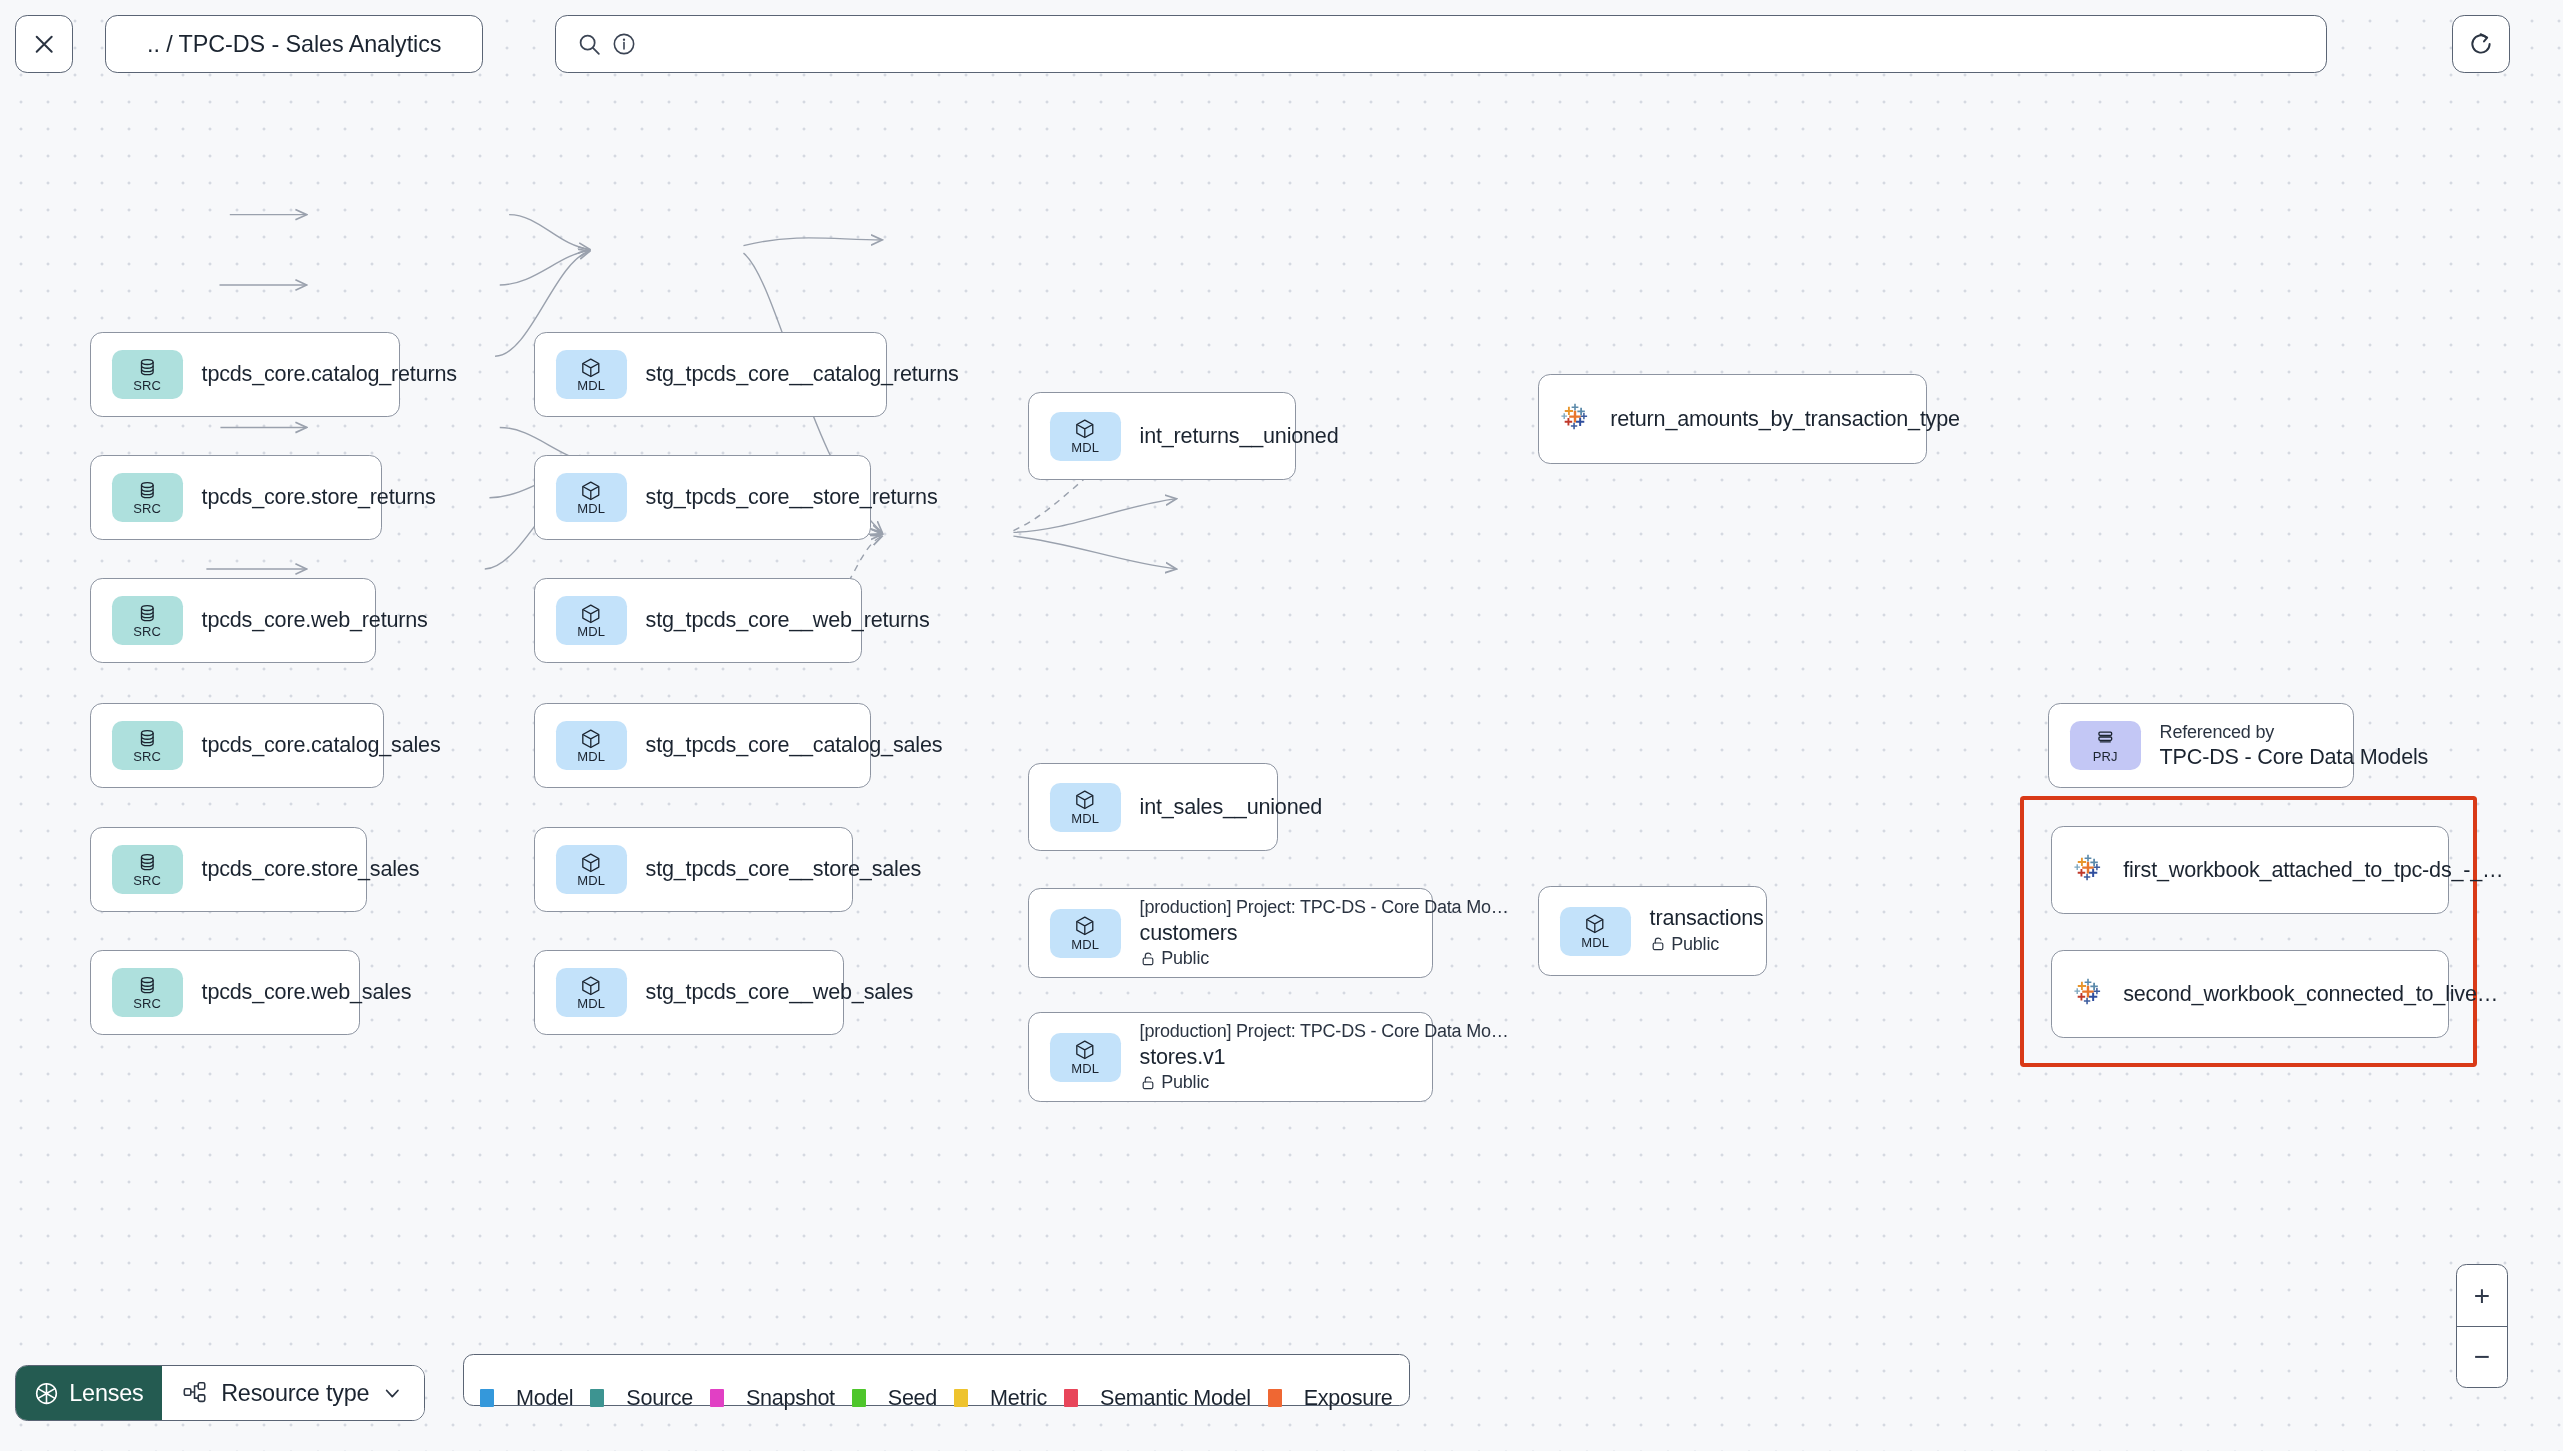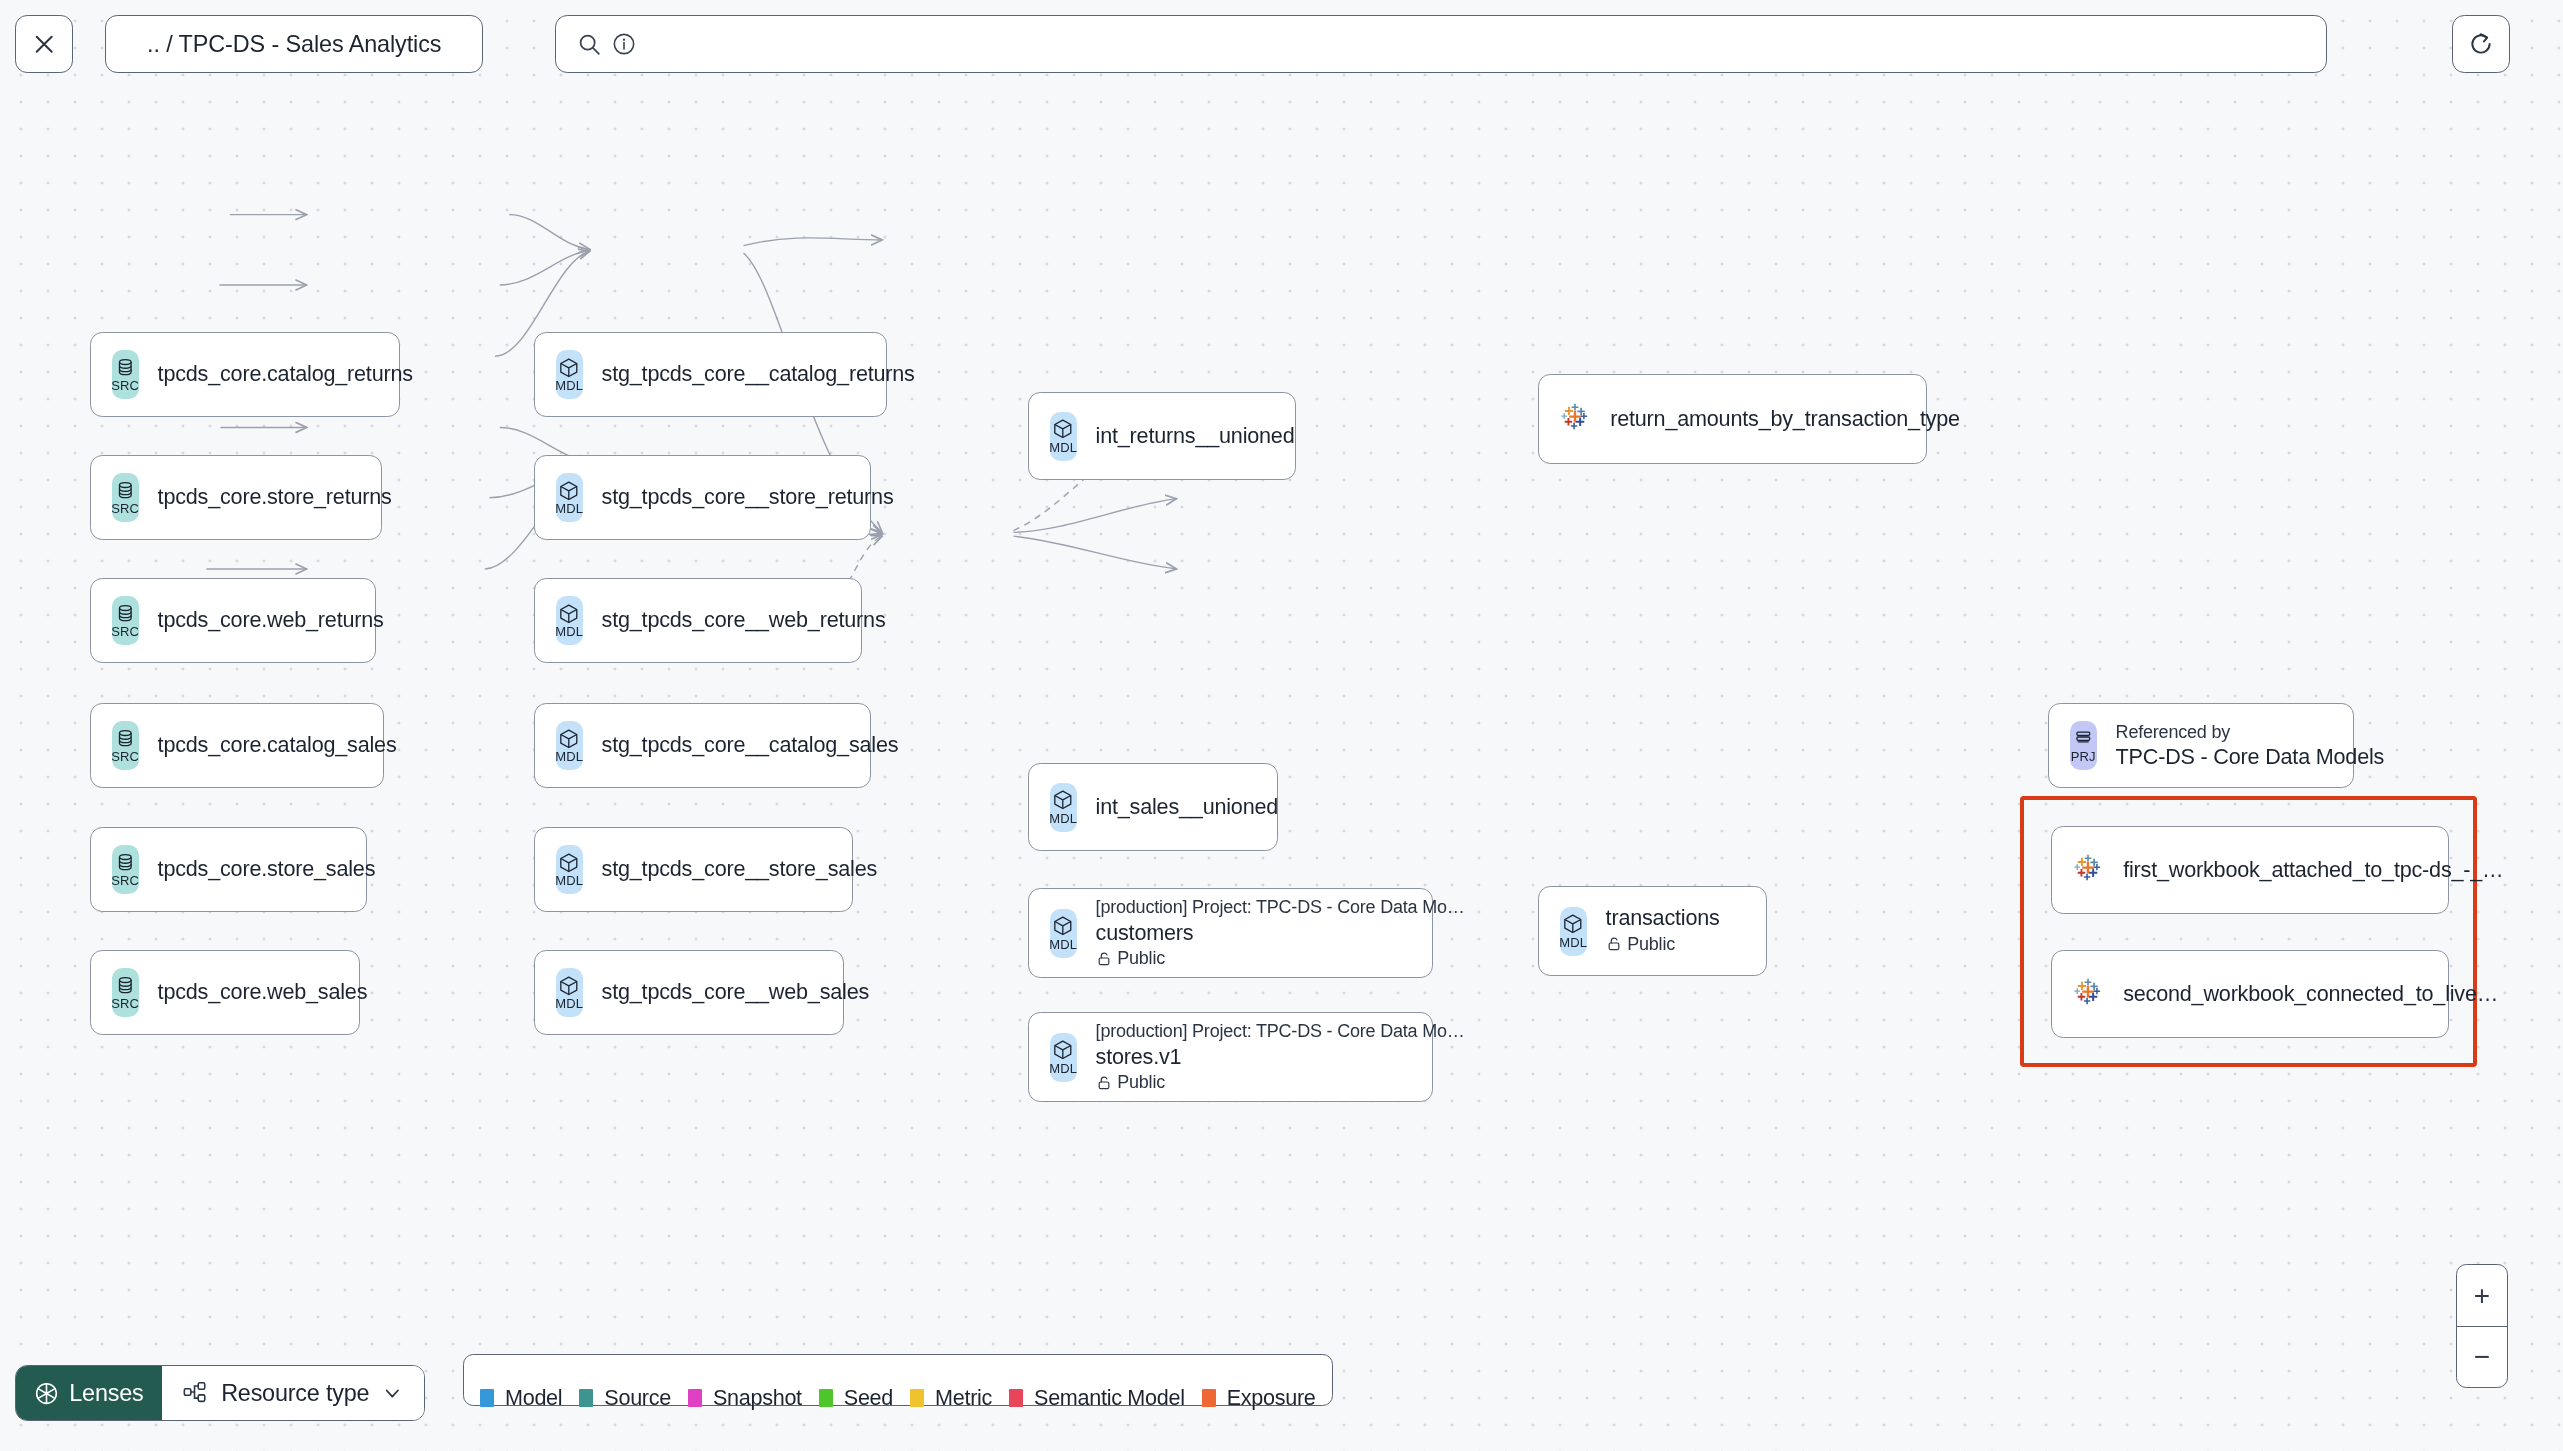--- a/index.html
+++ b/index.html
@@ -76,21 +76,21 @@
     background: #ffffff;
     border: 1.3px solid #8d94a1;
     border-radius: 12.2px;
     display: flex; align-items: center;
     padding: 0 20.6px;
     cursor: pointer;
     z-index: 2;
   }
   .node .chip {
     flex: 0 0 auto;
-    width: 27px; height: 49px;
+    width: 71px; height: 49px;
     border-radius: 10.3px;
     display: flex; flex-direction: column;
     align-items: center; justify-content: center;
     margin-right: 19px;
   }
   .chip-src { background: #aee0dd; }
   .chip-mdl { background: #c3e2fa; }
   .chip-prj { background: #c3c7f5; }
   .chip .glyph { line-height: 0; margin-bottom: 0.9px; }
   .chip .code {
@@ -147,21 +147,21 @@
   }
   .legend {
     position: absolute; left: 463px; top: 1354px;
     height: 52px;
     background: #ffffff;
     border: 1.4px solid #5a6474;
     border-radius: 10.3px;
     display: flex; align-items: center;
     padding: 0 16px; gap: 17px;
   }
-  .legend-item { display: flex; align-items: center; gap: 11px; margin-top: 36px; }
+  .legend-item { display: flex; align-items: center; gap: 22px; margin-top: 36px; }
   .legend-swatch { width: 14px; height: 18px; border-radius: 0.9px; flex: 0 0 auto; }
   .legend-label { font-size: 21.6px; color: #1b2430; letter-spacing: -0.3px; white-space: nowrap; }
 
   .zoom-ctrl {
     position: absolute; left: 2456px; top: 1264px;
     width: 52px; height: 124px;
     background: #ffffff;
     border: 1.4px solid #5a6474;
     border-radius: 10.3px;
     display: flex; flex-direction: column;

